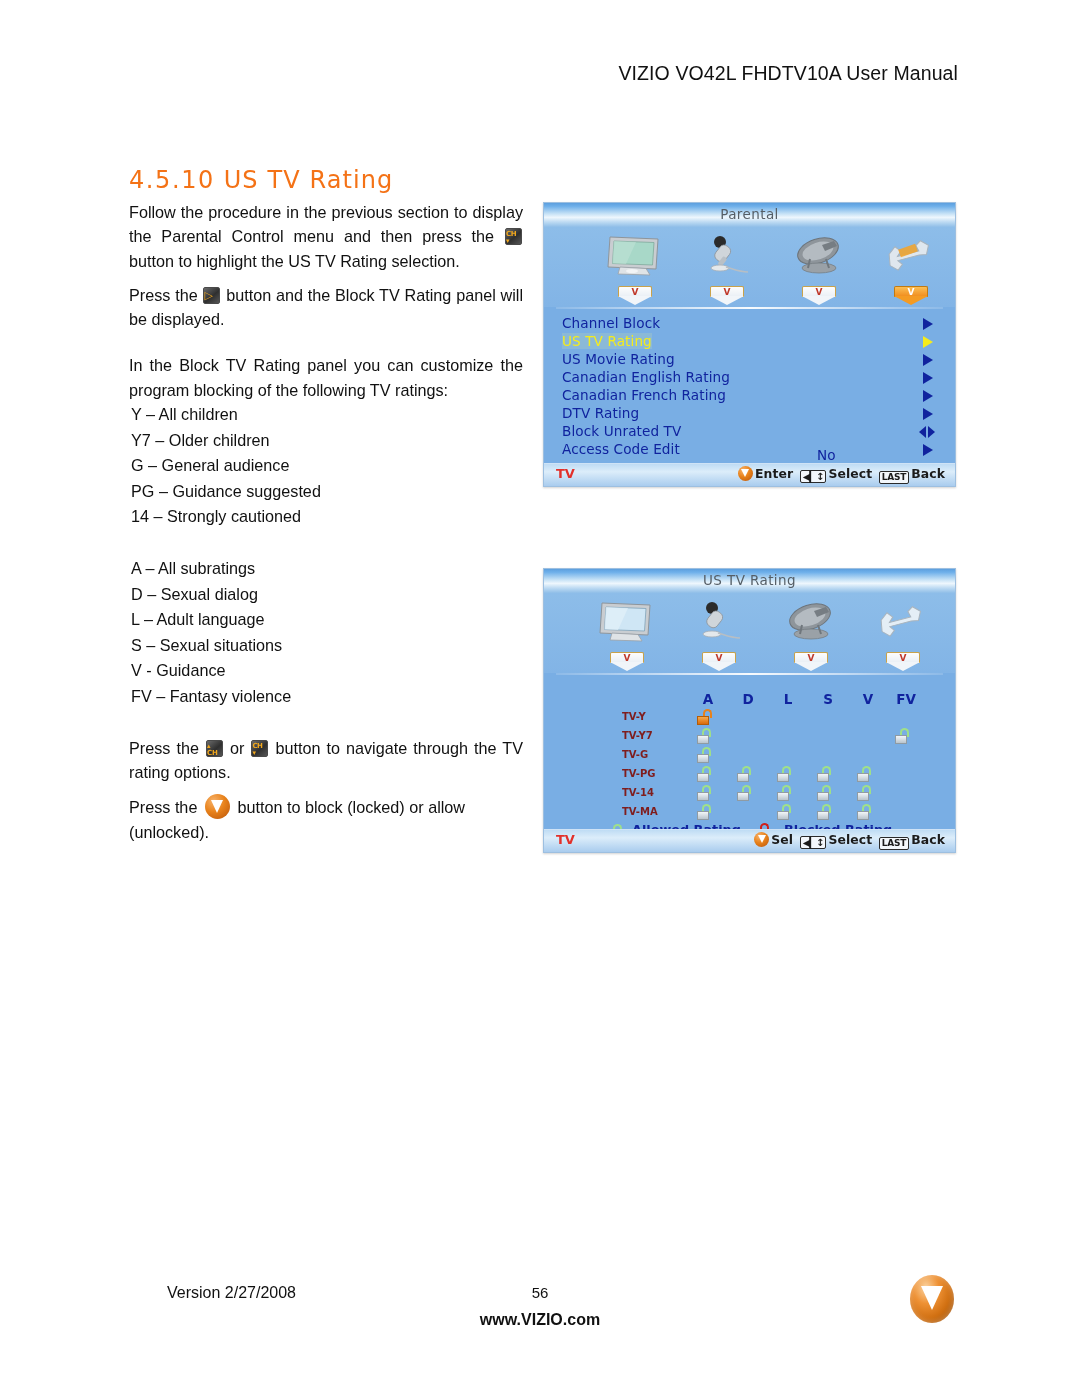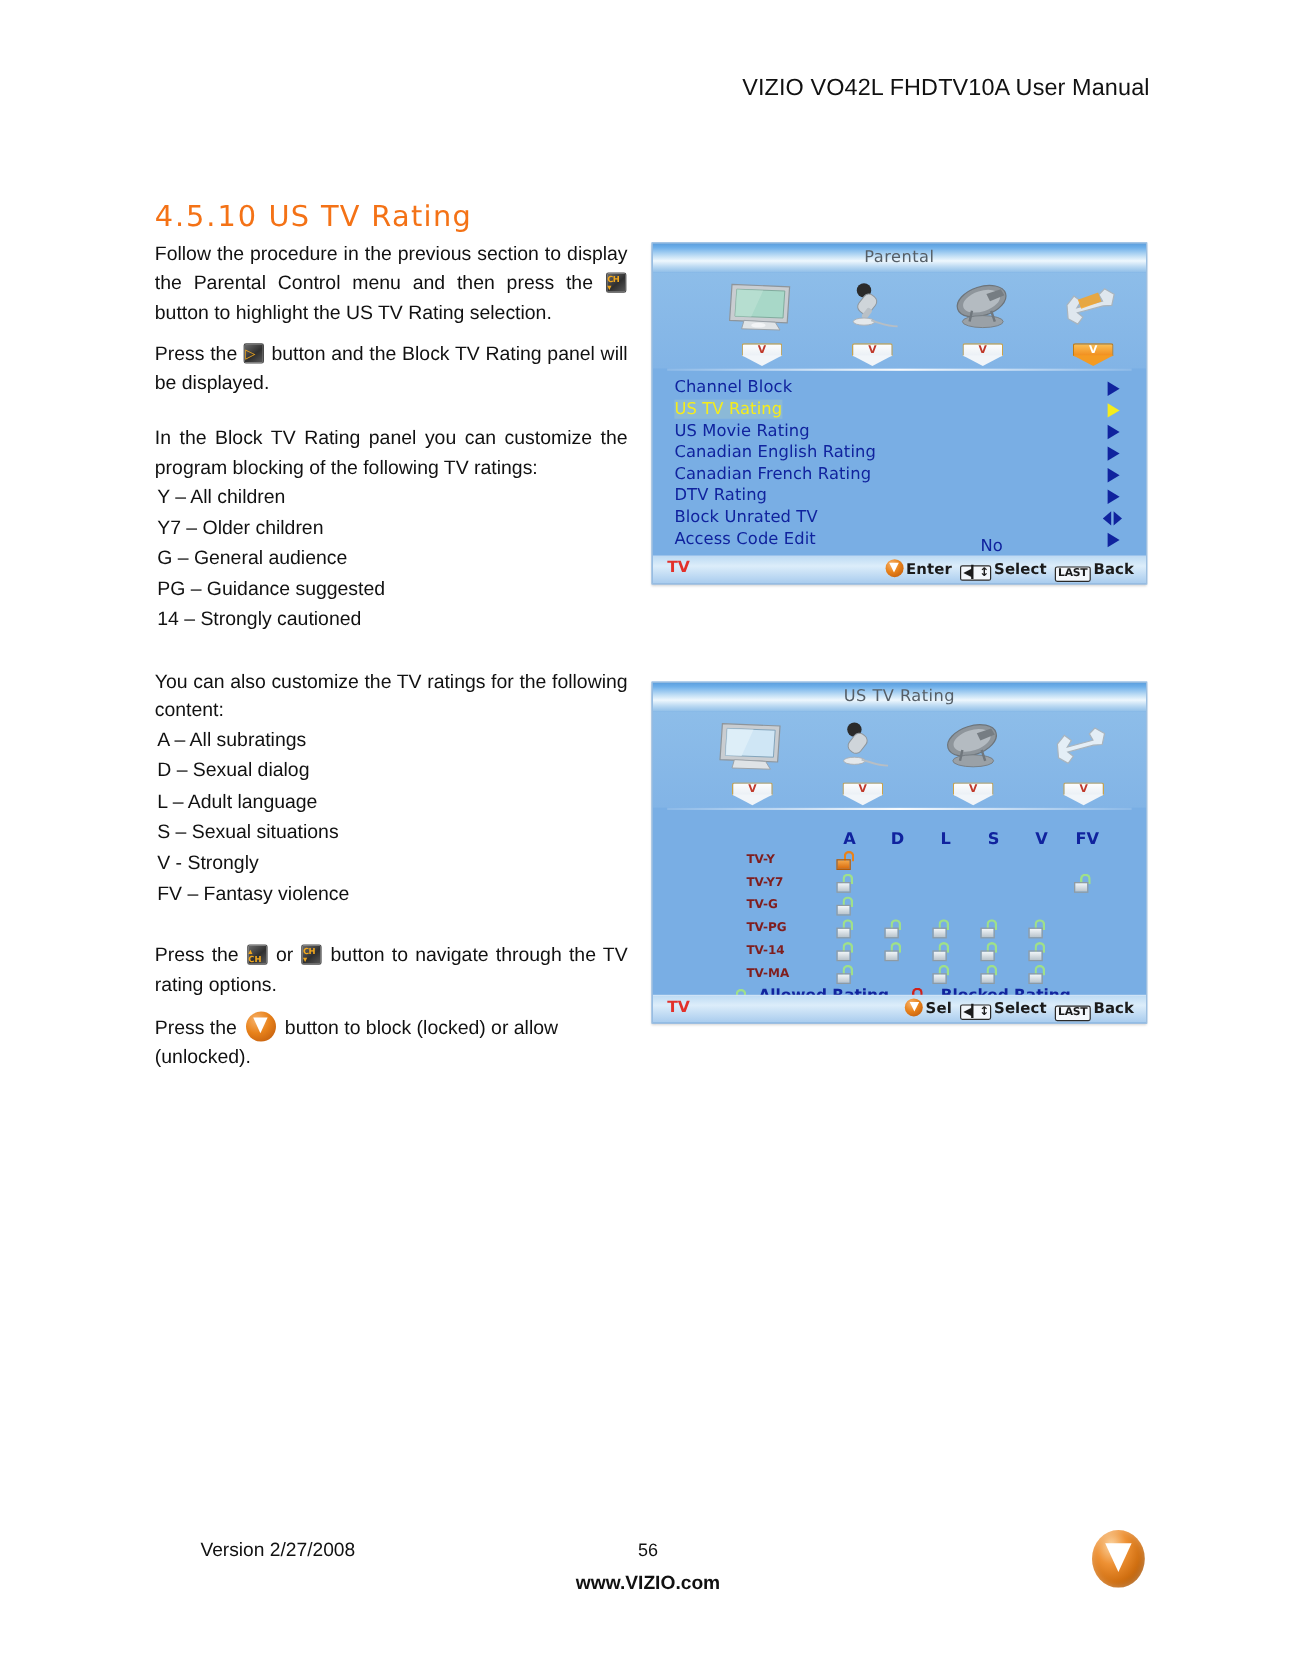--- a/index.html
+++ b/index.html
@@ -425,28 +425,27 @@
   <div class="listline">
     <div>Y – All children</div>
     <div>Y7 – Older children</div>
     <div>G – General audience</div>
     <div>PG – Guidance suggested</div>
     <div>14 – Strongly cautioned</div>
   </div>
 
   <div class="spacer-md"></div>
 
-  <p class="para justify tight">You can also customize the TV ratings for the following content:</p>
 
   <div class="listline">
     <div>A – All subratings</div>
     <div>D – Sexual dialog</div>
     <div>L – Adult language</div>
     <div>S – Sexual situations</div>
-    <div>V - Strongly</div>
+    <div>V - Guidance</div>
     <div>FV – Fantasy violence</div>
   </div>
 
   <div class="spacer-md"></div>
 
   <p class="para justify">
     <span>Press the</span>
     <span class="keybtn"><span class="glyph">
           <span class="t">▴</span>
           <span class="b">CH</span>

